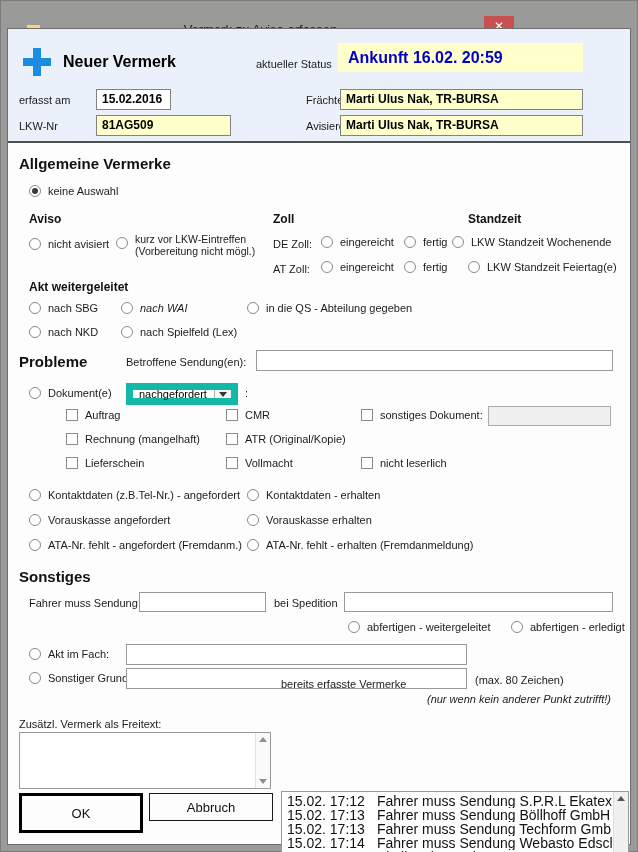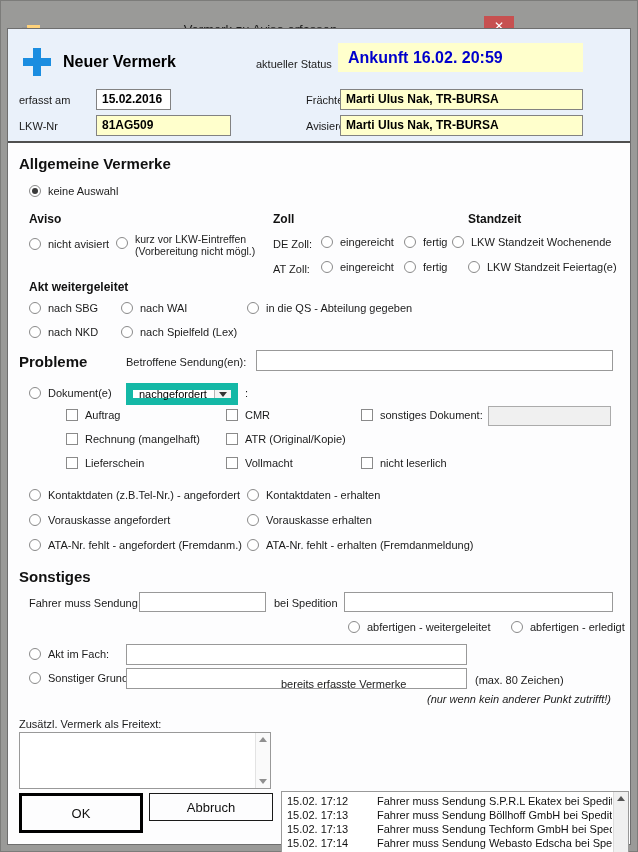--- a/index.html
+++ b/index.html
@@ -37,21 +37,21 @@
   .ddl .arrow-btn { width:17px; height:100%; border-left:1px solid #b5b5b5; background:#f4f4f4;
                     display:flex; align-items:center; justify-content:center; }
   .tri-down { width:0; height:0; border-left:4px solid transparent; border-right:4px solid transparent; border-top:5px solid #333; }
   .tri-up-s { width:0; height:0; border-left:4px solid transparent; border-right:4px solid transparent; border-bottom:5px solid #8f8f8f; }
   .tri-dn-s { width:0; height:0; border-left:4px solid transparent; border-right:4px solid transparent; border-top:5px solid #8f8f8f; }
   .textarea { border:1px solid #999; background:#fff; position:relative; }
   .ta-sb { position:absolute; right:0; top:0; bottom:0; width:15px; background:#fafafa; border-left:1px solid #e3e3e3;
            display:flex; flex-direction:column; justify-content:space-between; align-items:center; padding:4px 0; }
   .listbox { border:1px solid #999; background:#fff; position:relative; overflow:hidden; }
   .lb-rows { position:absolute; left:0; top:2px; right:16px; }
-  .lb-row { display:flex; height:14px; line-height:14px; font-size:11px; color:#111; }
+  .lb-row { display:flex; height:14px; line-height:14px; font-size:14px; color:#111; }
   .lb-time { width:95px; flex:none; padding-left:5px; white-space:nowrap; }
   .lb-text { flex:1; white-space:nowrap; overflow:hidden; }
   .lb-sb { position:absolute; right:0; top:0; bottom:0; width:15px; background:#f0f0f0; border-left:1px solid #dcdcdc;
            display:flex; flex-direction:column; justify-content:space-between; align-items:center; padding:4px 0; }
   .btn { background:#fdfdfe; font-size:13px; color:#111; text-align:center; cursor:default;
          font-family:"Liberation Sans","DejaVu Sans",sans-serif; }
   .btn-ok { border:3px solid #000; }
   .btn-cancel { border:1px solid #1a1a1a; }
   .italic-note { font-size:11px; font-style:italic; color:#222; white-space:nowrap; }
   .two-line { font-size:10.5px; line-height:12px; color:#1b1b1b; }
@@ -145,21 +145,21 @@
     <div class="abs ritem" style="left:460px; top:232px;">
       <span class="radio"></span>
       <span class="lbl">LKW Standzeit Feiertag(e)</span>
     </div>
 
     <span class="abs shead" style="left:21px; top:251px;">Akt weitergeleitet</span>
     <div class="abs ritem" style="left:21px; top:273px;">
       <span class="radio"></span>
       <span class="lbl">nach SBG</span>
     </div>
-    <div class="abs ritem" style="left:113px; top:273px;">
+    <div class="abs ritem" style="left:113px; top:273px;font-style:italic;">
       <span class="radio"></span>
       <span class="lbl">nach WAI</span>
     </div>
     <div class="abs ritem" style="left:239px; top:273px;">
       <span class="radio"></span>
       <span class="lbl">in die QS - Abteilung gegeben</span>
     </div>
     <div class="abs ritem" style="left:21px; top:297px;">
       <span class="radio"></span>
       <span class="lbl">nach NKD</span>

